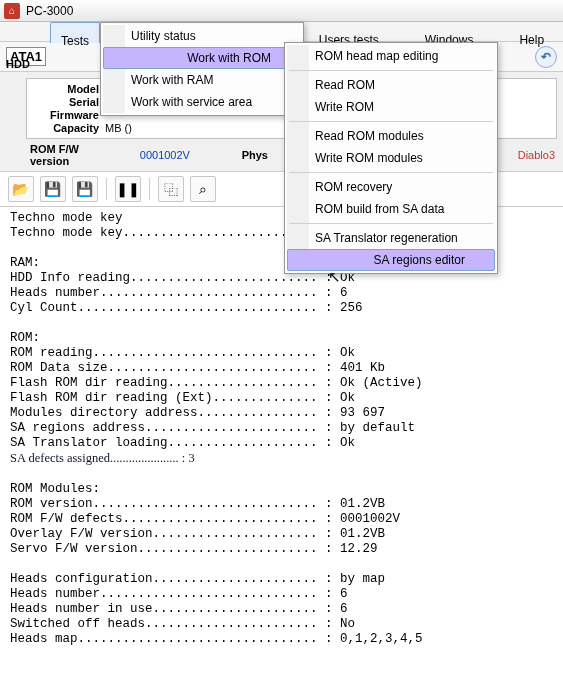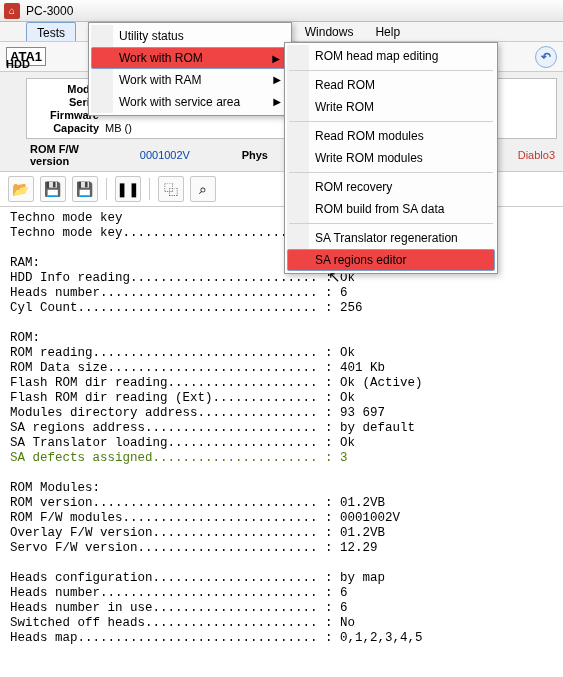--- a/index.html
+++ b/index.html
@@ -33,23 +33,24 @@
   .menubar {
     display: flex;
     gap: 2px;
     background: #f4f4f4;
     border-bottom: 1px solid #ccc;
     height: 20px;
     align-items: stretch;
     padding-left: 26px;
   }
   .menubar .menu-item {
-    padding: 2px 10px;
+    padding: 10px 10px;
     cursor: default;
     line-height: 16px;
+    margin-left: 24px;
   }
   .menubar .menu-item.active {
     background: #e4eefc;
     border: 1px solid #7da2ce;
     border-bottom: none;
     border-radius: 2px 2px 0 0;
   }
   .toolbar1 {
     height: 30px;
     display: flex;
@@ -110,50 +111,51 @@
     background:#fff;
     border-top:1px solid #ccc;
     padding: 4px 10px;
     font-family: "Consolas","Courier New",monospace;
     font-size:12.5px;
     line-height:15px;
     white-space:pre;
     height: calc(100% - 195px);
     overflow:hidden;
   }
-  .terminal .red { color:#4d7c0f; }
+  .terminal .red { color:#0f172a;font-family:Liberation Serif, serif; }
   
   .menu-popup {
     position:absolute;
     background:#fdfdfd;
     border:1px solid #979797;
     box-shadow: 2px 2px 6px rgba(0,0,0,0.25);
     padding: 2px;
     min-width: 180px;
     z-index: 10;
   }
   .menu-popup .mi {
     padding: 4px 30px 4px 28px;
     position:relative;
     cursor:default;
     white-space:nowrap;
   }
   .menu-popup .mi.sel {
-    background:#ef4444;
+    background:#c4b5fd;
     border:1px solid #7da2ce;
     border-radius:2px;
-    padding:3px 29px 3px 27px;
+    padding:3px 29px 3px 10px;
+    text-align:right;
   }
   .menu-popup .mi .arrow {
     position:absolute; right:8px; top:5px; font-size:10px;
   }
   .menu-popup .msep {
     height:1px;background:#d0d0d0;margin:3px 2px;
   }
-  .menu1 { left:88px; top:22px; width:204px; }
+  .menu1 { left:100px; top:22px; width:204px; }
   .menu2 { left:284px; top:42px; width:214px; }
   .menu-popup .gutter-bg{
     position:absolute;left:2px;top:2px;bottom:2px;width:22px;background:#f0f0f0;z-index:-1;
   }
   .cursor-icon {
     position:absolute;
     left: 328px; top: 268px;
     font-size:15px;
     z-index:20;
     color:#000;
@@ -237,21 +239,21 @@
 <span>ROM Data size............................ : 401 Kb</span>
 <span>Flash ROM dir reading.................... : Ok (Active)</span>
 <span>Flash ROM dir reading (Ext).............. : Ok</span>
 <span>Modules directory address................ : 93 697</span>
 <span>SA regions address....................... : by default</span>
 <span>SA Translator loading.................... : Ok</span>
 <span class="red">SA defects assigned...................... : 3</span>
 <span></span>
 <span>ROM Modules:</span>
 <span>ROM version.............................. : 01.2VB</span>
-<span>ROM F/W modules.......................... : 0001002V</span>
+<span>ROM F/W defects.......................... : 0001002V</span>
 <span>Overlay F/W version...................... : 01.2VB</span>
 <span>Servo F/W version........................ : 12.29</span>
 <span></span>
 <span>Heads configuration...................... : by map</span>
 <span>Heads number............................. : 6</span>
 <span>Heads number in use...................... : 6</span>
 <span>Switched off heads....................... : No</span>
 <span>Heads map................................ : 0,1,2,3,4,5</span></div>
 
 <div class="menu-popup menu1">

